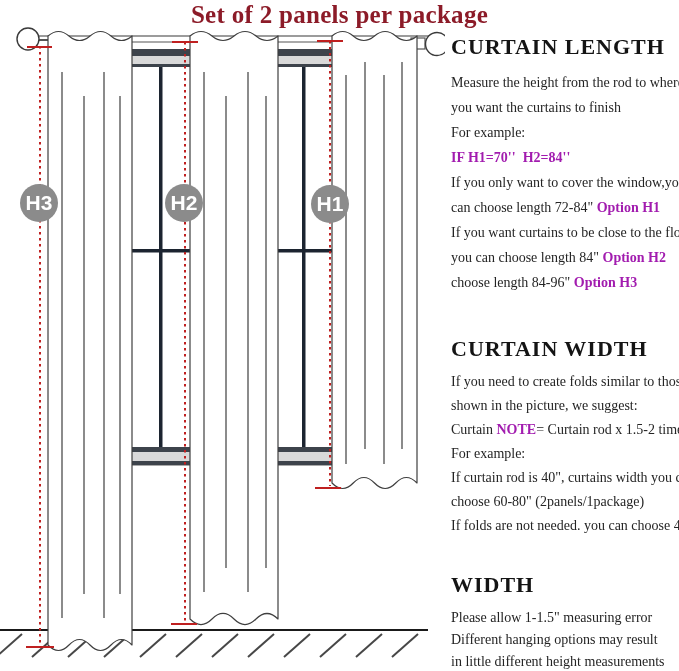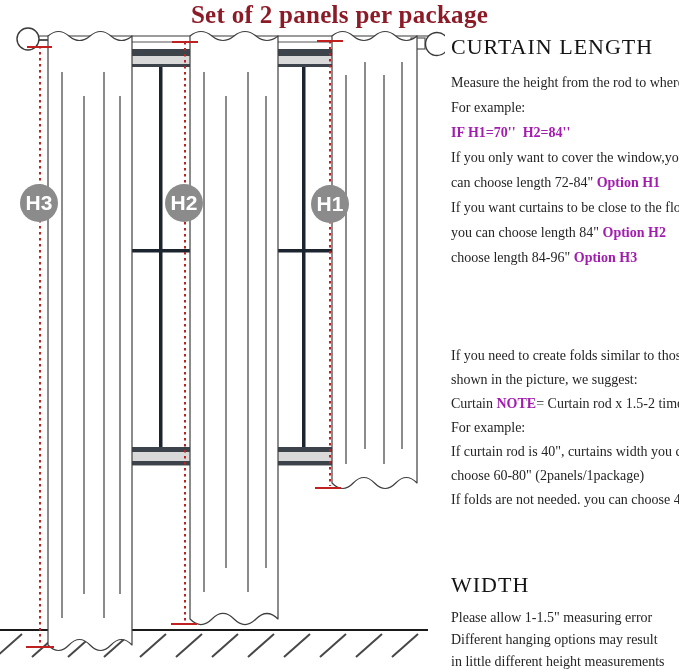--- a/index.html
+++ b/index.html
@@ -5,21 +5,21 @@
   html,body{margin:0;padding:0;background:#fff;}
   .stage{position:relative;width:679px;height:671px;background:#fff;overflow:hidden;
          font-family:"Liberation Serif",serif;color:#222;}
   .title{position:absolute;top:1px;left:0;width:679px;text-align:center;
          font-size:25px;font-weight:bold;color:#8c1b28;letter-spacing:.3px;}
   .diagram{position:absolute;left:0;top:0;}
   .section{position:absolute;left:451px;width:228px;}
   .sec-length{top:34px;}
   .sec-width{top:336px;}
   .sec-note{top:572px;}
-  .section h2{margin:0;font-size:22px;font-weight:normal;color:#141414;
+  .section h2{margin:0;font-size:22px;font-weight:bold;color:#141414;
               letter-spacing:1px;line-height:26px;font-family:"Liberation Serif",serif;}
   .lines{margin-top:10px;}
   .sec-width .lines{margin-top:8px;}
   .sec-note .lines{margin-top:9px;}
   .line{font-size:14px;line-height:25px;color:#242424;white-space:pre;}
   .sec-width .line{line-height:24px;}
   .sec-note .line{line-height:22px;}
   .line b{font-weight:bold;color:#a21caf;}
 </style>
 </head>
@@ -123,31 +123,33 @@
       </g>
     </g>
   </svg>
 
   <div class="title">Set of 2 panels per package</div>
 
   <div class="section sec-length">
     <h2>CURTAIN LENGTH</h2>
     <div class="lines">
       <div class="line"><span>Measure the height from the rod to where</span><b></b><span></span></div>
+      <div class="line"><span>you want the curtains to finish</span><b></b><span></span></div>
       <div class="line"><span>For example:</span><b></b><span></span></div>
       <div class="line"><span></span><b>IF H1=70''  H2=84''</b><span></span></div>
       <div class="line"><span>If you only want to cover the window,you</span><b></b><span></span></div>
       <div class="line"><span>can choose length 72-84" </span><b>Option H1</b><span></span></div>
       <div class="line"><span>If you want curtains to be close to the floor,</span><b></b><span></span></div>
       <div class="line"><span>you can choose length 84" </span><b>Option H2</b><span></span></div>
       <div class="line"><span>choose length 84-96" </span><b>Option H3</b><span></span></div>
     </div>
   </div>
 
   <div class="section sec-width">
+    <h2>CURTAIN WIDTH</h2>
     <div class="lines">
       <div class="line"><span>If you need to create folds similar to those</span><b></b><span></span></div>
       <div class="line"><span>shown in the picture, we suggest:</span><b></b><span></span></div>
       <div class="line"><span>Curtain </span><b>NOTE</b><span>= Curtain rod x 1.5-2 times</span></div>
       <div class="line"><span>For example:</span><b></b><span></span></div>
       <div class="line"><span>If curtain rod is 40", curtains width you can</span><b></b><span></span></div>
       <div class="line"><span>choose 60-80" (2panels/1package)</span><b></b><span></span></div>
       <div class="line"><span>If folds are not needed. you can choose 40"</span><b></b><span></span></div>
     </div>
   </div>

